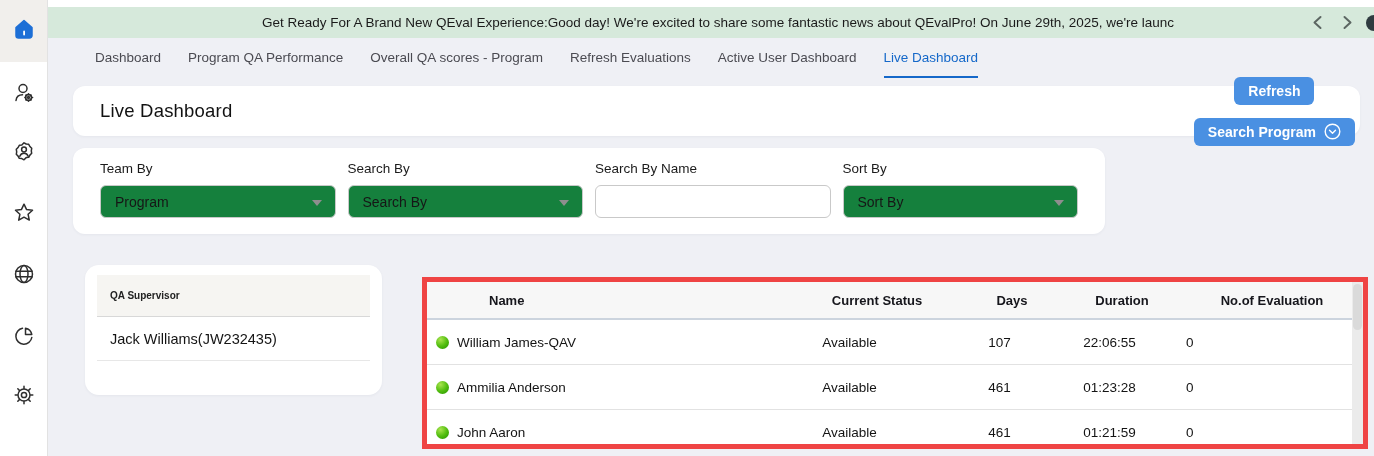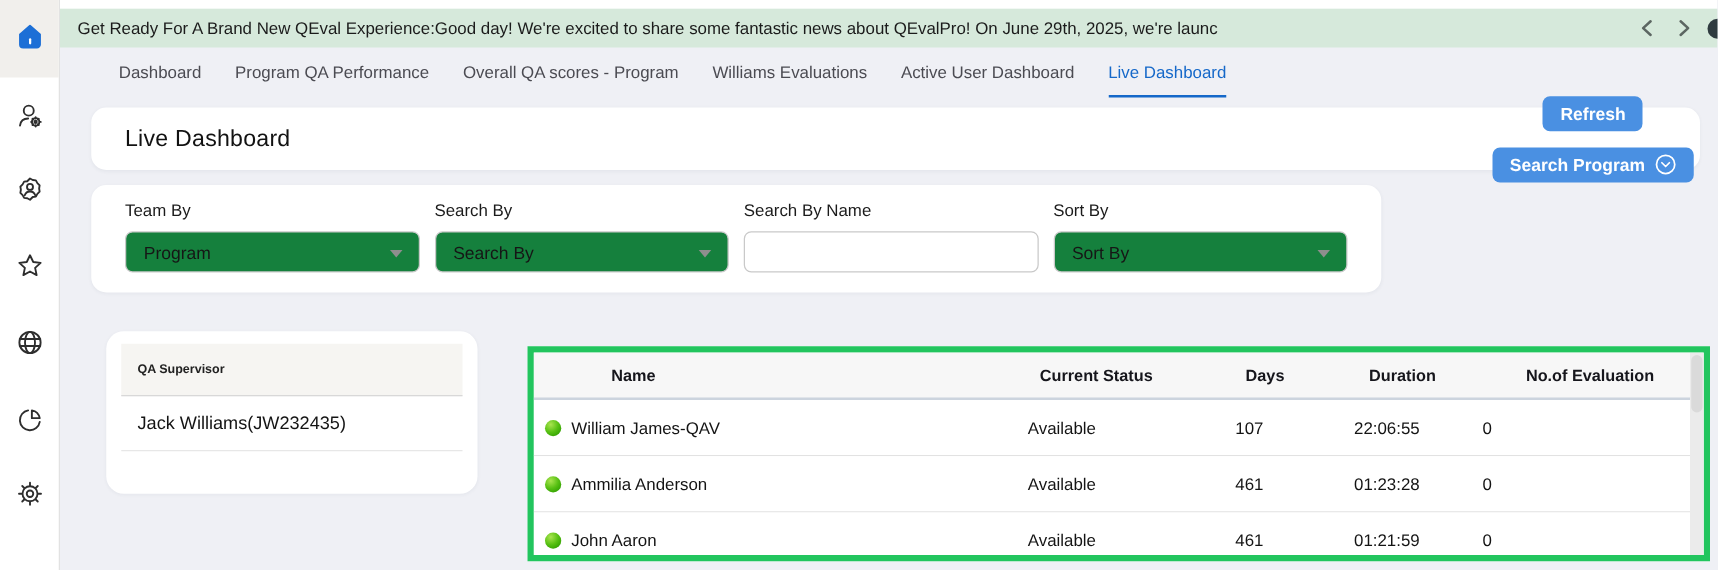--- a/index.html
+++ b/index.html
@@ -14,21 +14,21 @@
   
   .sidebar { position:absolute; left:0; top:0; width:48px; height:456px;
     background:#ffffff; border-right:1px solid #e2e2e2; z-index:10; }
   .sidebar-home { height:62px; background:#f1efec; display:flex; align-items:center; justify-content:center; }
   .side-icon { position:absolute; left:50%; transform:translateX(-50%); width:24px; height:24px; cursor:pointer; }
   .side-icon svg { width:24px; height:24px; stroke:#2e2e2e; fill:none; stroke-width:1.5; stroke-linecap:round; stroke-linejoin:round; }
 
   
   .top-white { position:absolute; left:48px; top:0; right:0; height:7px; background:#ffffff; }
   .banner { position:absolute; left:48px; top:7px; width:1326px; height:31px;
-    background:#d6e9db; display:flex; align-items:center; }
+    background:#d6e9db; display:flex; align-items:center;justify-content:center; }
   .banner-text { margin-left:14px; font-size:13.5px; color:#1b1b1b; white-space:nowrap; }
   .banner-nav { position:absolute; right:20px; top:0; height:31px; display:flex; align-items:center; gap:17px; }
   .banner-chev { width:13px; height:15px; cursor:pointer; }
   .banner-chev svg { width:13px; height:15px; stroke:#5c6662; fill:none; stroke-width:2; stroke-linecap:round; stroke-linejoin:round; }
   .banner-partial { position:absolute; right:-8px; top:8px; width:16px; height:16px;
     border-radius:50%; background:#2f3b40; }
 
   
   .tabs { position:absolute; left:95px; top:50px; display:flex; gap:27px; }
   .tab { font-size:13.5px; color:#4b4b52; padding-bottom:11px; cursor:pointer; white-space:nowrap; }
@@ -59,21 +59,21 @@
 
   
   .supervisor-card { left:85px; top:265px; width:297px; height:130px; border-radius:14px; padding:10px 12px 0; }
   .sup-header { background:#f6f5f2; border-bottom:1px solid #d8d8d8; height:42px;
     display:flex; align-items:center; padding-left:13px; font-size:10px; font-weight:bold; color:#222; }
   .sup-item { height:44px; display:flex; align-items:center; padding-left:13px;
     font-size:14.5px; color:#141414; border-bottom:1px solid #e7e7e7; cursor:pointer; }
 
   
   .table-wrap { position:absolute; left:422px; top:277px; width:946px; height:172px;
-    border:5px solid #22c55e; background:#ffffff; }
+    border:5px solid #ef4444; background:#ffffff; }
   .table-inner { position:relative; width:100%; height:100%; overflow:hidden; }
   .scroll-track { position:absolute; right:0; top:0; bottom:0; width:11px; background:#ebebeb; }
   .scroll-thumb { position:absolute; right:1px; top:2px; width:9px; height:46px; background:#dadada; border-radius:5px; }
   .tgrid { display:grid; grid-template-columns:30px 325px 165px 105px 115px 1fr; align-items:center; }
   .thead { height:38px; background:#f7f7f7; border-bottom:2px solid #ccd4de;
     font-size:13px; font-weight:bold; color:#16161c; width:925px; }
   .thead .th { text-align:center; padding-left:25px; white-space:nowrap; }
   .thead .th-name { text-align:left; padding-left:32px; }
   .trow { height:45px; border-bottom:1px solid #e2e2e2; font-size:13.5px; color:#141414;
     width:925px; background:#fff; cursor:pointer; }
@@ -159,21 +159,21 @@
         </svg>
     </span>
   </span>
   <span class="banner-partial"></span>
 </div>
 
 <div class="tabs">
   <div class="tab">Dashboard</div>
   <div class="tab">Program QA Performance</div>
   <div class="tab">Overall QA scores - Program</div>
-  <div class="tab">Williams Evaluations</div>
+  <div class="tab">Refresh Evaluations</div>
   <div class="tab">Active User Dashboard</div>
   <div class="tab active">Live Dashboard</div>
 </div>
 
 <div class="card header-card">
   <div class="page-title">Live Dashboard</div>
   <div class="header-actions">
     <button class="btn">
       <span>Refresh</span>
     </button>

